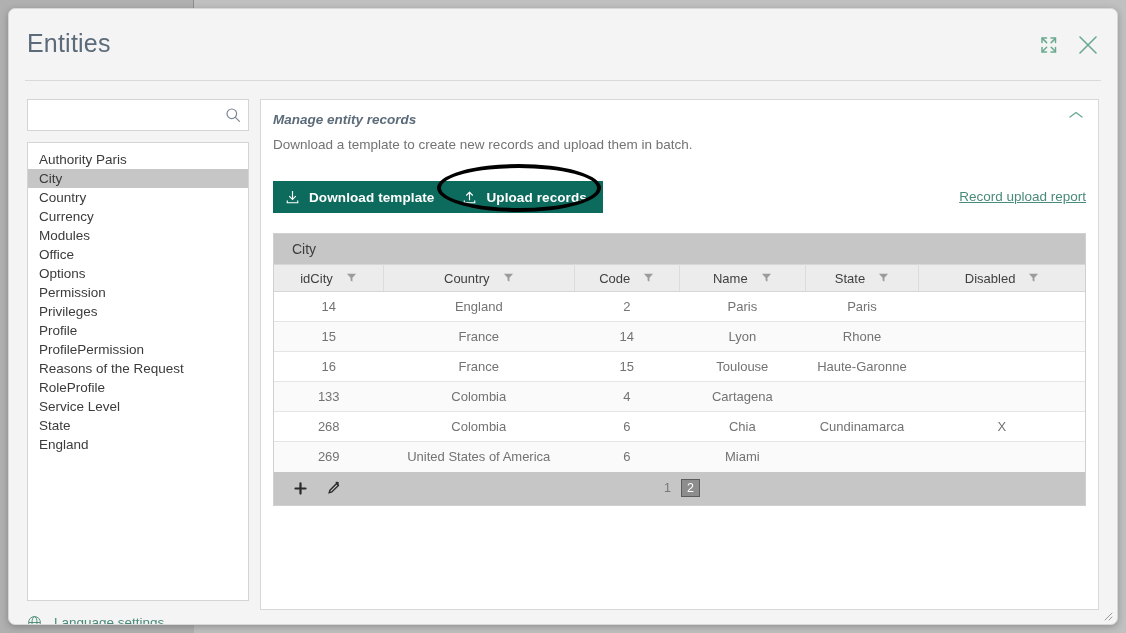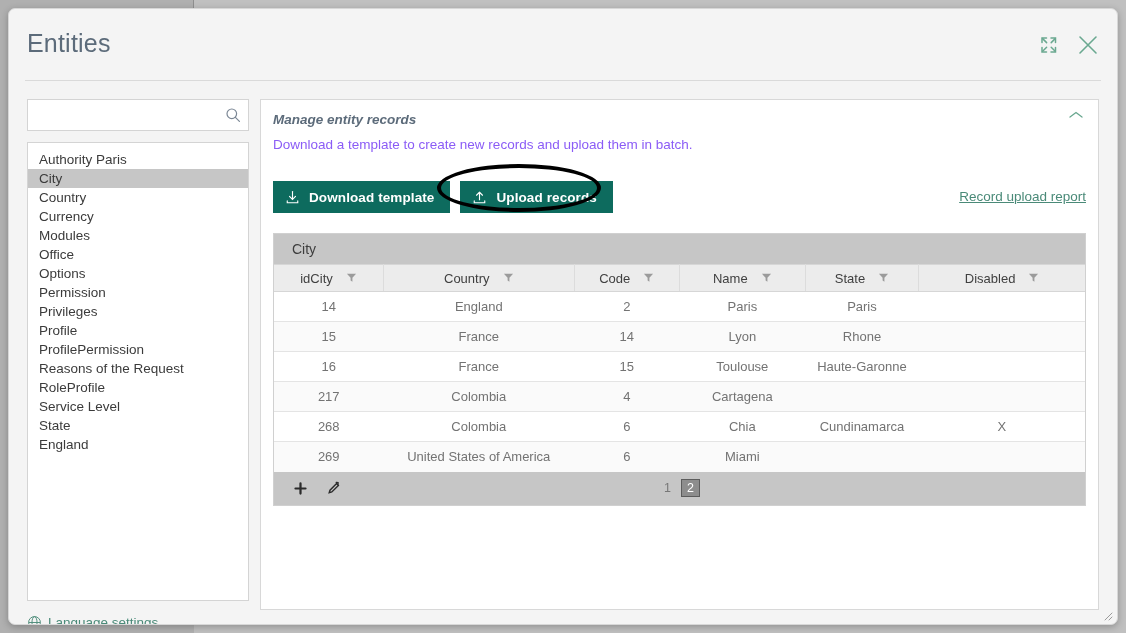--- a/index.html
+++ b/index.html
@@ -92,21 +92,21 @@
     color: #3b3b3b;
     padding: 1px 10px 1px 11px;
     line-height: 17px;
     cursor: pointer;
     white-space: nowrap;
   }
   .entity-item.selected { background: #c6c6c6; }
 
   .lang-link {
     margin-top: 14px;
-    display: flex; align-items: center; gap: 6px;
+    display: flex; align-items: center; gap: 12px;
     cursor: pointer;
   }
   .lang-link span.txt {
     font-size: 13.5px;
     color: #4a8a78;
     text-decoration: underline;
   }
 
   
   .right-col {
@@ -120,29 +120,29 @@
   .panel-head { position: relative; }
   .panel-title {
     font-size: 13.5px;
     color: #5c6b7a;
     font-weight: bold;
     margin: 0 0 10px 0;
     font-style: italic;
   }
   .panel-sub {
     font-size: 13.5px;
-    color: #8b5cf6;
+    color: #737373;
     margin: 0 0 10px 0;
   }
   .collapse-icon {
     position: absolute; right: 2px; top: -2px;
     cursor: pointer; line-height: 0;
   }
 
-  .btn-row { position: relative; display: flex; align-items: flex-start; gap: 10px; height: 32px; margin-top: 29px; }
+  .btn-row { position: relative; display: flex; align-items: flex-start; height: 32px; margin-top: 29px; }
   .btn {
     background: #0d6b5e;
     color: #fff;
     border: 0;
     height: 32px;
     padding: 0 16px 0 12px;
     font-size: 13.5px;
     font-family: "Liberation Sans", sans-serif;
     display: inline-flex; align-items: center; gap: 9px;
     cursor: pointer;
@@ -421,21 +421,21 @@
               </tr>
               <tr>
                 <td>16</td>
                 <td>France</td>
                 <td>15</td>
                 <td>Toulouse</td>
                 <td>Haute-Garonne</td>
                 <td></td>
               </tr>
               <tr>
-                <td>217</td>
+                <td>133</td>
                 <td>Colombia</td>
                 <td>4</td>
                 <td>Cartagena</td>
                 <td></td>
                 <td></td>
               </tr>
               <tr>
                 <td>268</td>
                 <td>Colombia</td>
                 <td>6</td>

